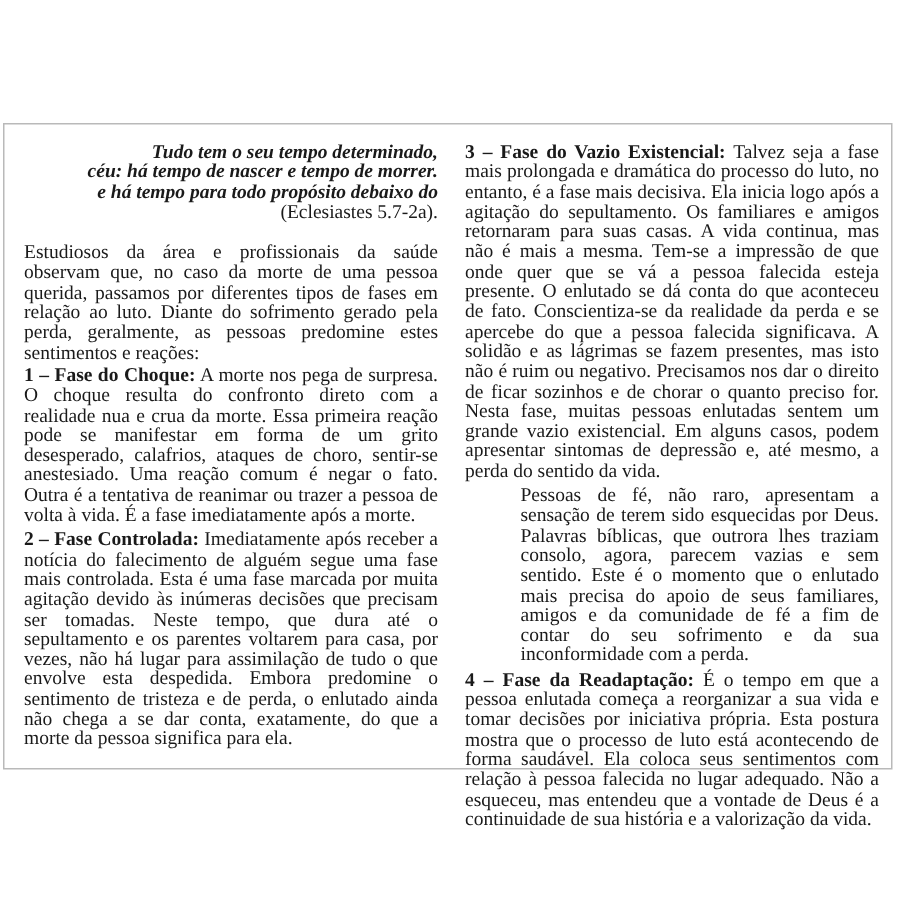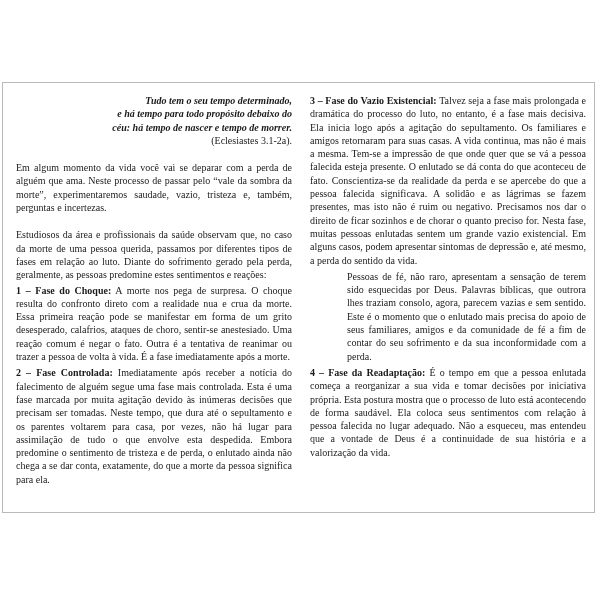--- a/index.html
+++ b/index.html
@@ -26,21 +26,21 @@
   }
   .cols {
     display: flex;
     gap: 18px;
     padding: 11px 9px 0 13px;
   }
   .col {
     width: 276px;
     flex: 0 0 276px;
     color: #1a1a1a;
-    font-size: 10px;
+    font-size: 13px;
     line-height: 13.3px;
     text-align: justify;
     hyphens: auto;
     -webkit-hyphens: auto;
   }
   p { margin: 0; }
   .epigraph {
     text-align: right;
     font-weight: bold;
     font-style: italic;
@@ -59,26 +59,25 @@
 </style>
 </head>
 <body>
 
 <div class="page">
   <div class="cols">
 
     <div class="col">
       <div class="epigraph">
         <div>Tudo tem o seu tempo determinado,</div>
+        <div>céu: há tempo de nascer e tempo de morrer.</div>
         <div>e há tempo para todo propósito debaixo do</div>
-        <div>céu: há tempo de nascer e tempo de morrer.</div>
-        <div class="citation">(Eclesiastes 3.1-2a).</div>
+        <div class="citation">(Eclesiastes 5.7-2a).</div>
       </div>
 
-      <p class="intro">Em algum momento da vida você vai se deparar com a perda de alguém que ama. Neste processo de passar pelo “vale da sombra da morte”, experimentaremos saudade, vazio, tristeza e, também, perguntas e incertezas.</p>
 
       <p class="observation">Estudiosos da área e profissionais da saúde observam que, no caso da morte de uma pessoa querida, passamos por diferentes tipos de fases em relação ao luto. Diante do sofrimento gerado pela perda, geralmente, as pessoas predomine estes sentimentos e reações:</p>
 
       <p class="phase"><span class="phase-title">1 – Fase do Choque:</span> <span>A morte nos pega de surpresa. O choque resulta do confronto direto com a realidade nua e crua da morte. Essa primeira reação pode se manifestar em forma de um grito desesperado, calafrios, ataques de choro, sentir-se anestesiado. Uma reação comum é negar o fato. Outra é a tentativa de reanimar ou trazer a pessoa de volta à vida. É a fase imediatamente após a morte.</span></p>
 
       <p class="phase"><span class="phase-title">2 – Fase Controlada:</span> <span>Imediatamente após receber a notícia do falecimento de alguém segue uma fase mais controlada. Esta é uma fase marcada por muita agitação devido às inúmeras decisões que precisam ser tomadas. Neste tempo, que dura até o sepultamento e os parentes voltarem para casa, por vezes, não há lugar para assimilação de tudo o que envolve esta despedida. Embora predomine o sentimento de tristeza e de perda, o enlutado ainda não chega a se dar conta, exatamente, do que a morte da pessoa significa para ela.</span></p>
     </div>
 
     <div class="col">
       <p class="phase"><span class="phase-title">3 – Fase do Vazio Existencial:</span> <span>Talvez seja a fase mais prolongada e dramática do processo do luto, no entanto, é a fase mais decisiva. Ela inicia logo após a agitação do sepultamento. Os familiares e amigos retornaram para suas casas. A vida continua, mas não é mais a mesma. Tem-se a impressão de que onde quer que se vá a pessoa falecida esteja presente. O enlutado se dá conta do que aconteceu de fato. Conscientiza-se da realidade da perda e se apercebe do que a pessoa falecida significava. A solidão e as lágrimas se fazem presentes, mas isto não é ruim ou negativo. Precisamos nos dar o direito de ficar sozinhos e de chorar o quanto preciso for. Nesta fase, muitas pessoas enlutadas sentem um grande vazio existencial. Em alguns casos, podem apresentar sintomas de depressão e, até mesmo, a perda do sentido da vida.</span></p>

